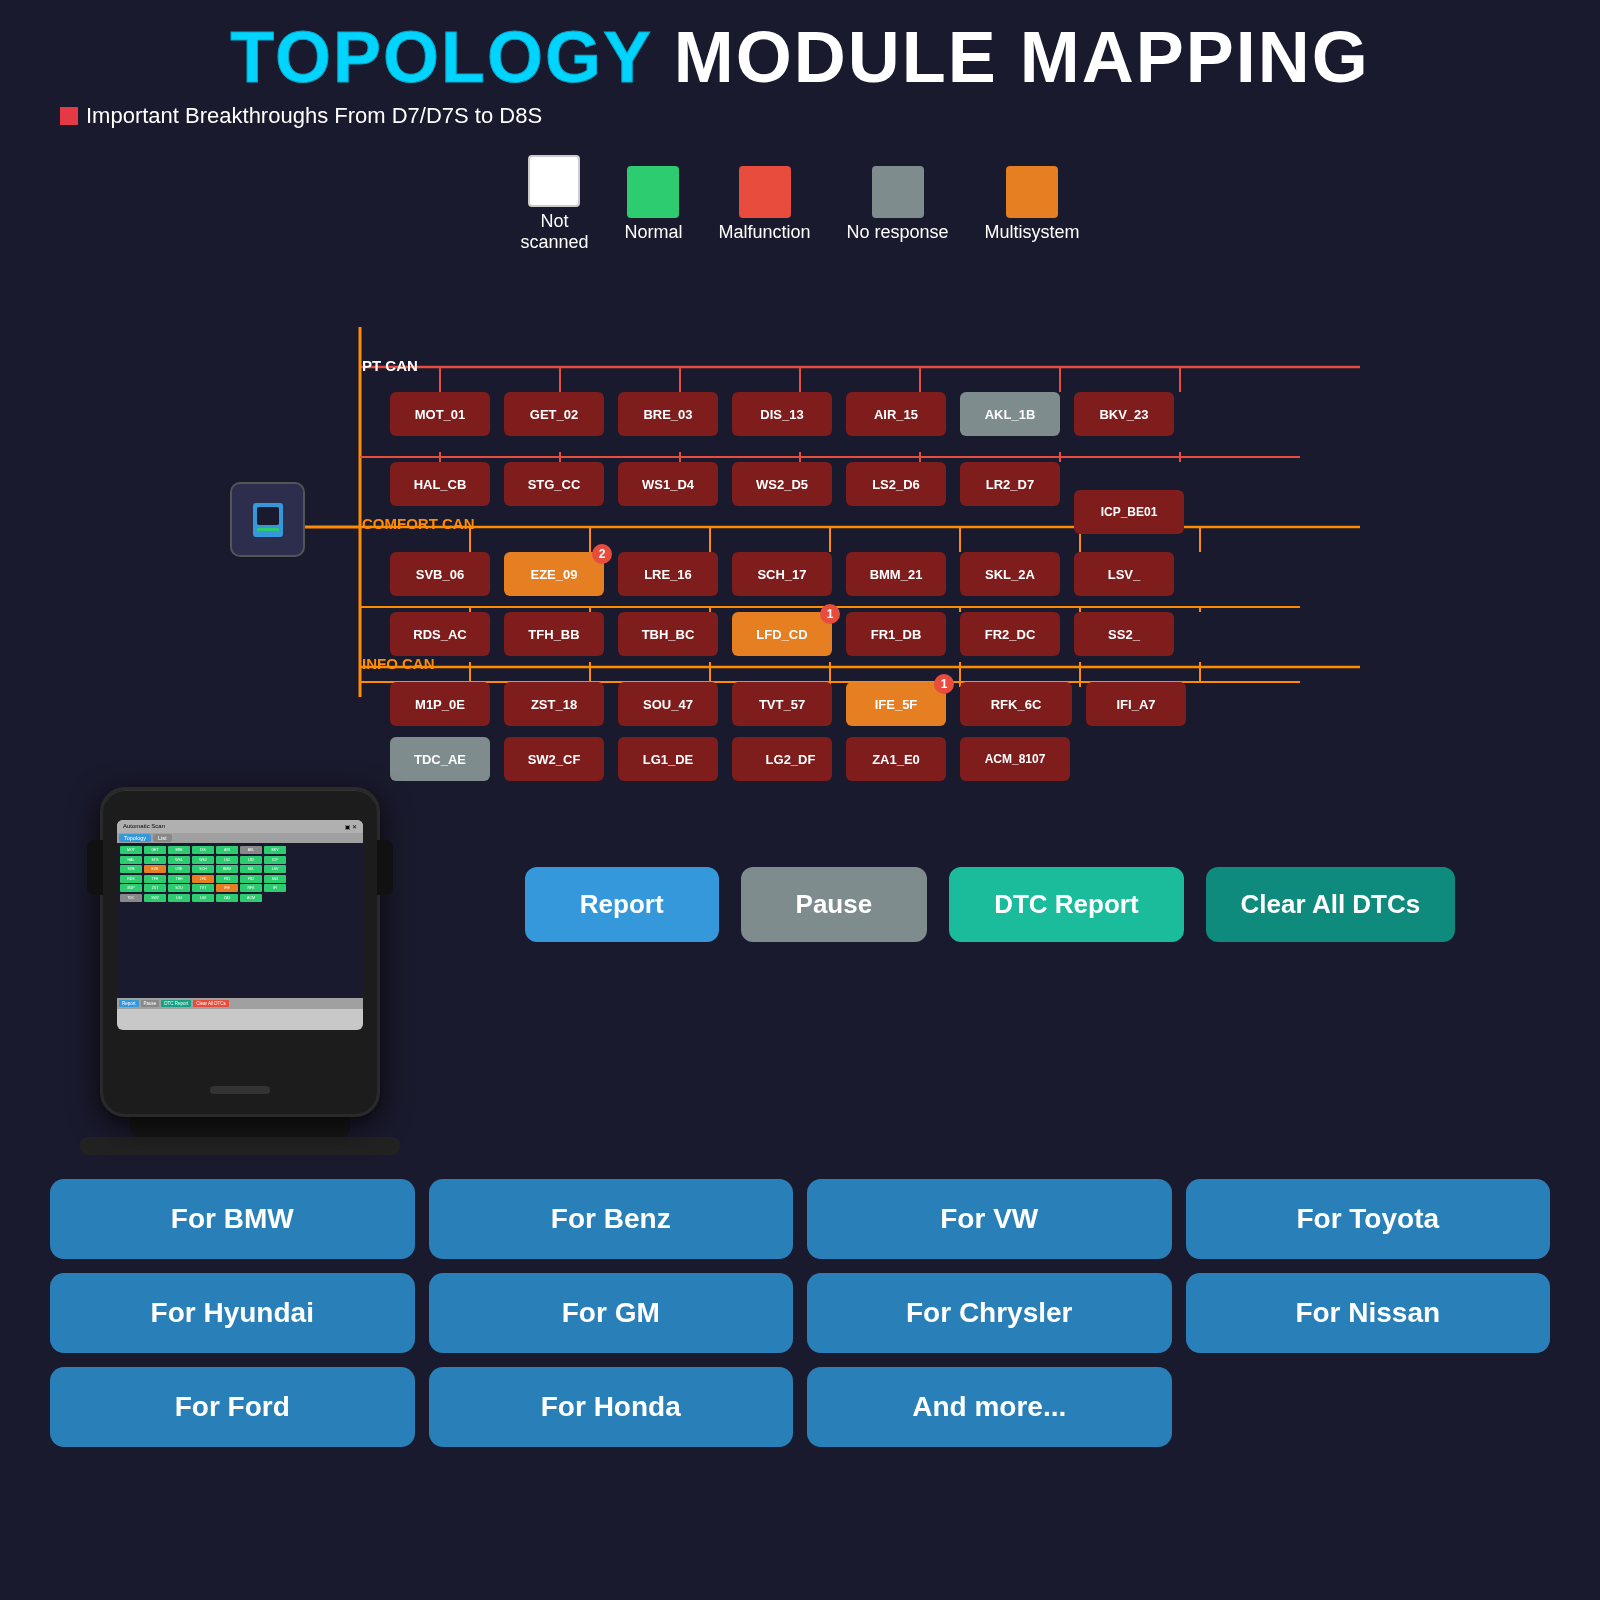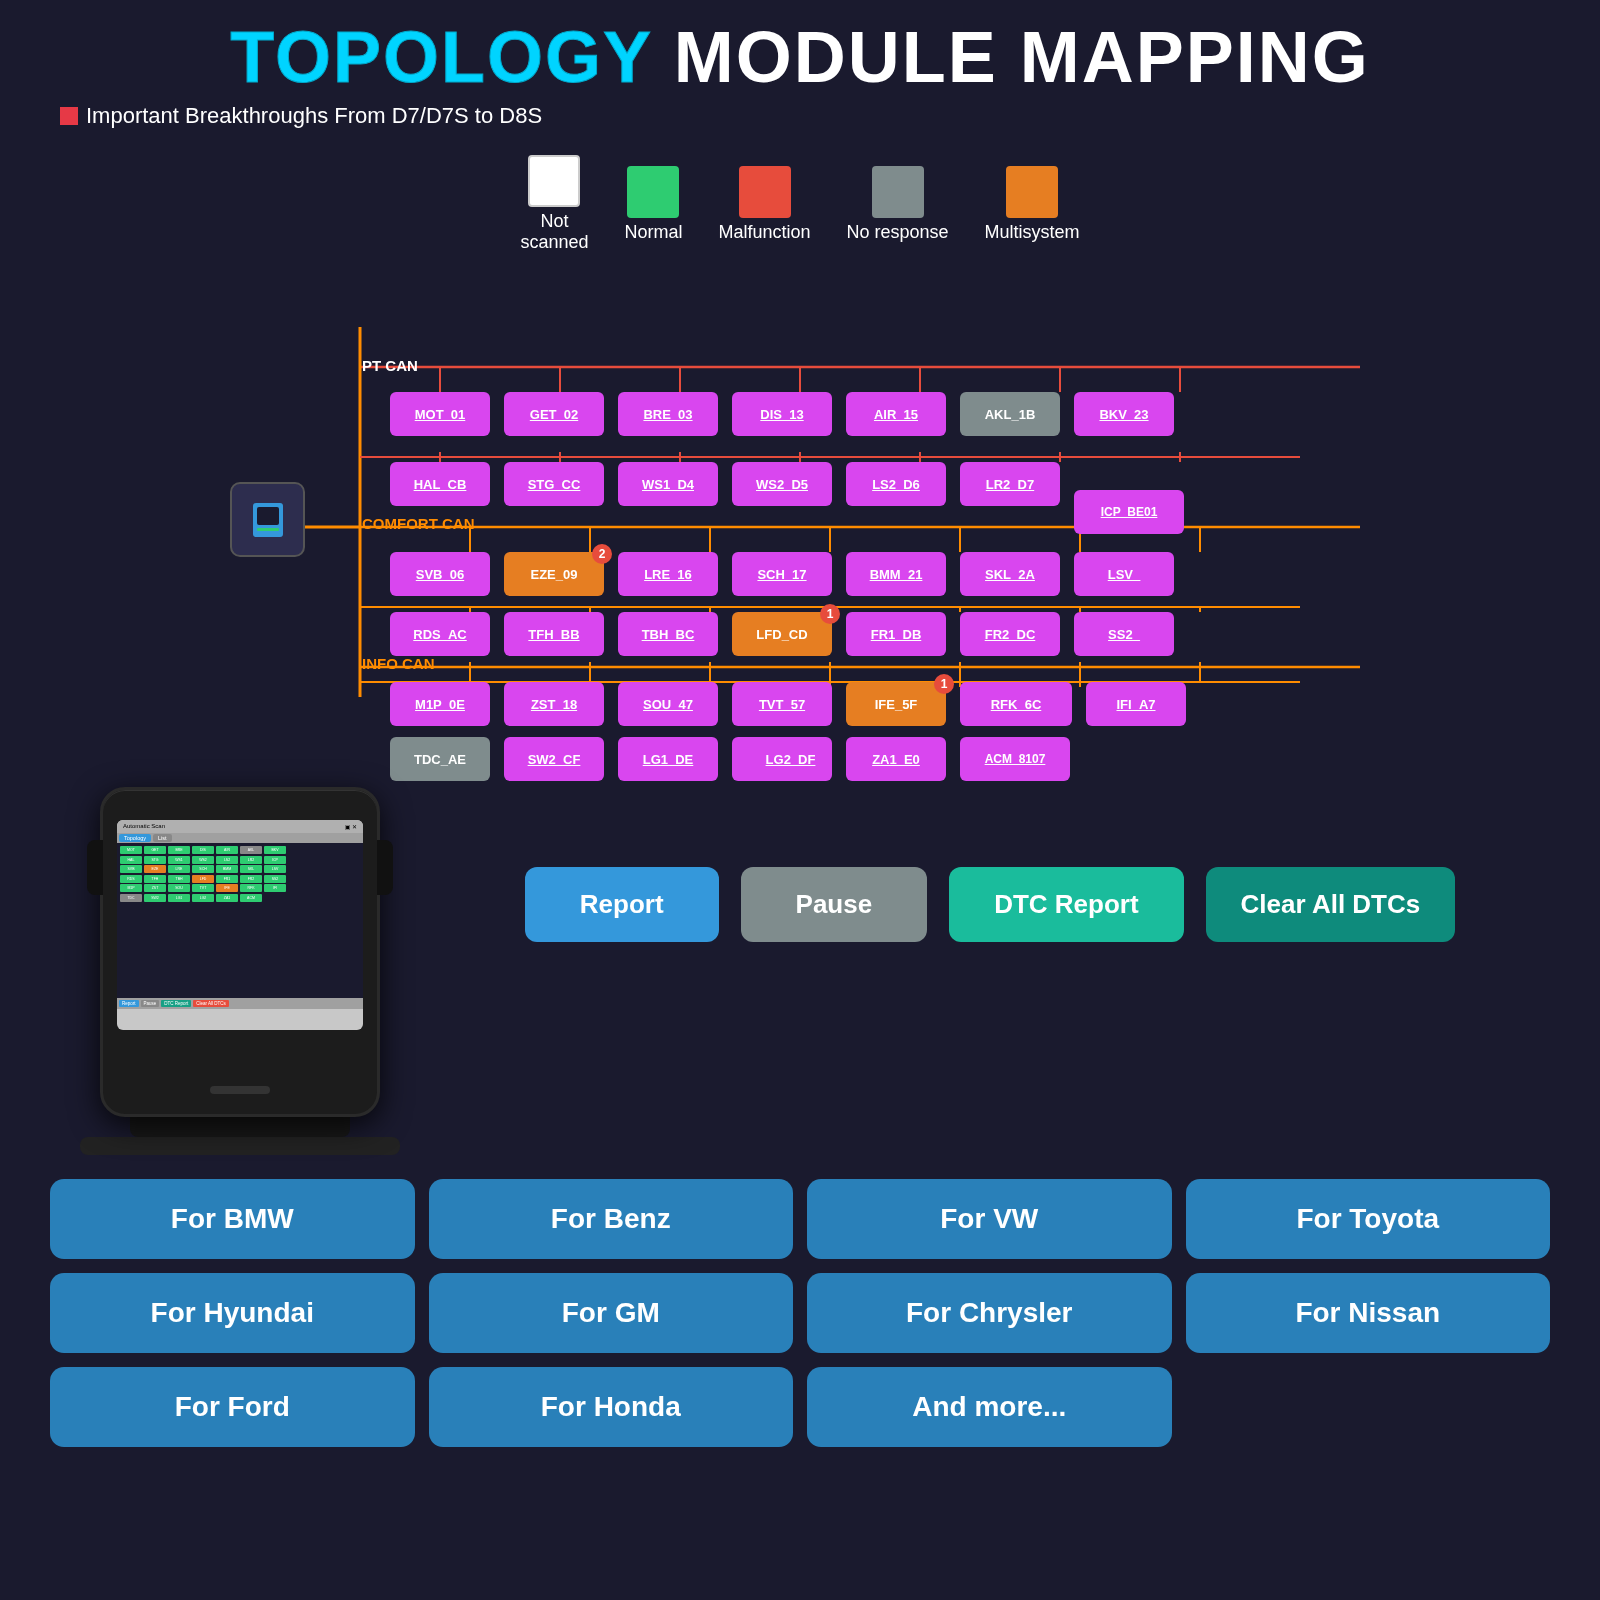--- a/index.html
+++ b/index.html
@@ -64,21 +64,21 @@
     .legend-box {
       width: 52px;
       height: 52px;
       border-radius: 4px;
     }
     .legend-label {
       font-size: 18px;
       color: #ffffff;
       text-align: center;
     }
-    .node-green { background: #d946ef; text-decoration: underline; }
+    .node-green { background: #7f1d1d; }
     .node-gray { background: #7f8c8d; }
     .node-orange { background: #e67e22; }
 
     
     .brand-grid {
       display: grid;
       grid-template-columns: repeat(4, 1fr);
       gap: 14px;
       padding: 14px 50px;
     }

